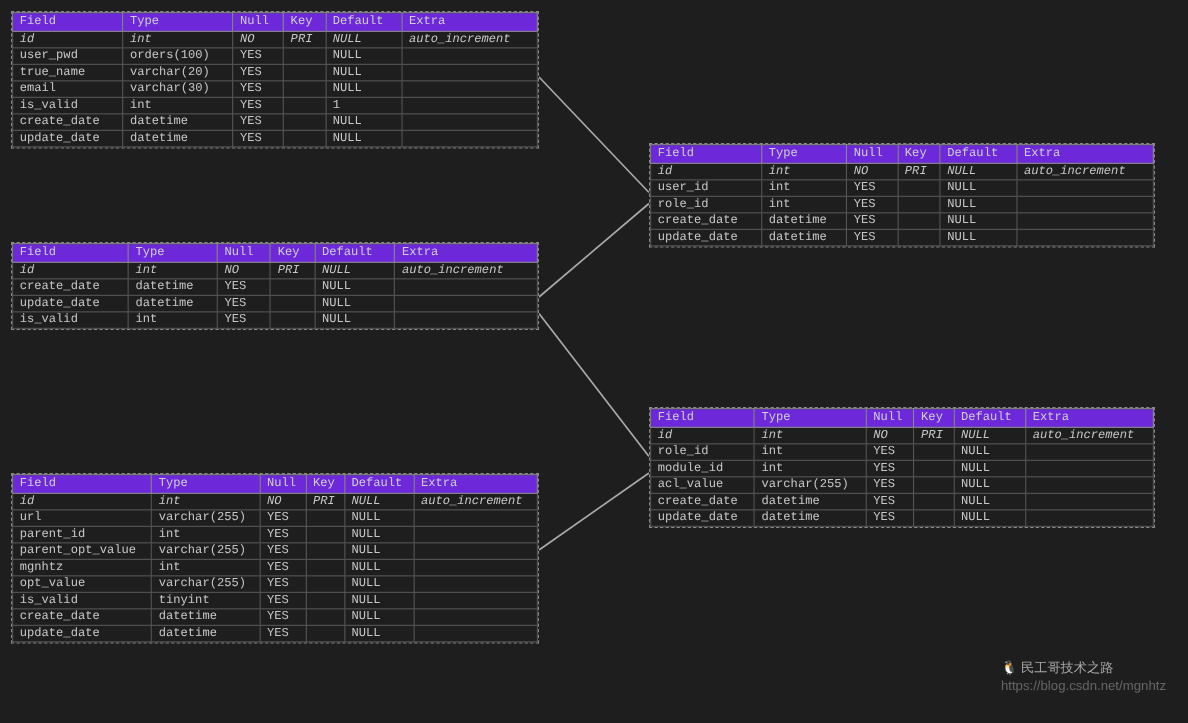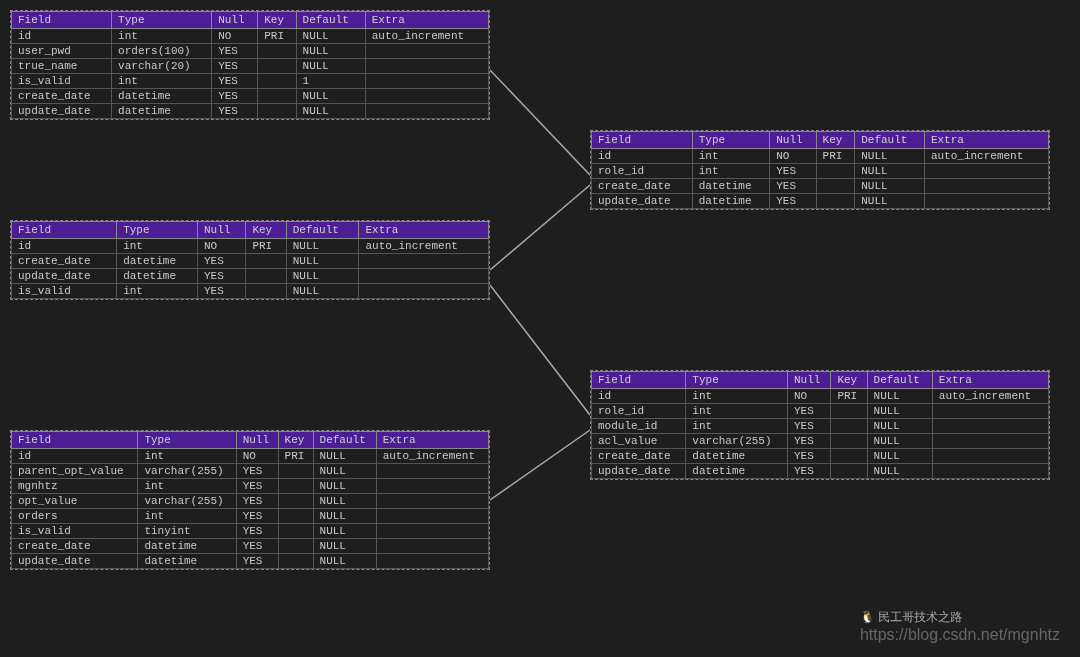--- a/index.html
+++ b/index.html
@@ -24,48 +24,49 @@
       border: 1px dashed #888;
       background: #1e1e1e;
     }
     .db-table table {
       border-collapse: collapse;
       width: 100%;
     }
     .db-table table th {
       border: 1px solid #888;
       padding: 2px 6px;
-      background: #4c1d95;
+      background: #6d28d9;
       color: #d0d0d0;
       font-weight: normal;
       font-size: 11px;
       text-align: left;
     }
     .db-table table td {
       border: 1px solid #555;
       padding: 1px 6px;
       font-size: 11px;
       color: #c8c8c8;
       white-space: nowrap;
     }
     .db-table table tr:first-child td {
       border-top: 1px dashed #888;
+      font-style: italic;
     }
     
     .connectors {
       position: absolute;
       top: 0;
       left: 0;
       width: 1080px;
       height: 657px;
       pointer-events: none;
     }
     .watermark {
       position: absolute;
-      bottom: 13px;
+      bottom: 27px;
       right: 20px;
       color: #888;
       font-size: 12px;
       font-family: sans-serif;
     }
     .watermark span {
       color: #aaa;
     }
   </style>
 </head>
@@ -115,20 +116,28 @@
           </tr>
           <tr>
             <td>true_name</td>
             <td>varchar(20)</td>
             <td>YES</td>
             <td></td>
             <td>NULL</td>
             <td></td>
           </tr>
           <tr>
+            <td>email</td>
+            <td>varchar(30)</td>
+            <td>YES</td>
+            <td></td>
+            <td>NULL</td>
+            <td></td>
+          </tr>
+          <tr>
             <td>is_valid</td>
             <td>int</td>
             <td>YES</td>
             <td></td>
             <td>1</td>
             <td></td>
           </tr>
           <tr>
             <td>create_date</td>
             <td>datetime</td>
@@ -213,46 +222,54 @@
       <tbody id="modules-tbody">
           <tr>
             <td>id</td>
             <td>int</td>
             <td>NO</td>
             <td>PRI</td>
             <td>NULL</td>
             <td>auto_increment</td>
           </tr>
           <tr>
+            <td>url</td>
+            <td>varchar(255)</td>
+            <td>YES</td>
+            <td></td>
+            <td>NULL</td>
+            <td></td>
+          </tr>
+          <tr>
+            <td>parent_id</td>
+            <td>int</td>
+            <td>YES</td>
+            <td></td>
+            <td>NULL</td>
+            <td></td>
+          </tr>
+          <tr>
             <td>parent_opt_value</td>
             <td>varchar(255)</td>
             <td>YES</td>
             <td></td>
             <td>NULL</td>
             <td></td>
           </tr>
           <tr>
             <td>mgnhtz</td>
             <td>int</td>
             <td>YES</td>
             <td></td>
             <td>NULL</td>
             <td></td>
           </tr>
           <tr>
             <td>opt_value</td>
             <td>varchar(255)</td>
-            <td>YES</td>
-            <td></td>
-            <td>NULL</td>
-            <td></td>
-          </tr>
-          <tr>
-            <td>orders</td>
-            <td>int</td>
             <td>YES</td>
             <td></td>
             <td>NULL</td>
             <td></td>
           </tr>
           <tr>
             <td>is_valid</td>
             <td>tinyint</td>
             <td>YES</td>
             <td></td>
@@ -294,20 +311,28 @@
       <tbody id="user-role-tbody">
           <tr>
             <td>id</td>
             <td>int</td>
             <td>NO</td>
             <td>PRI</td>
             <td>NULL</td>
             <td>auto_increment</td>
           </tr>
           <tr>
+            <td>user_id</td>
+            <td>int</td>
+            <td>YES</td>
+            <td></td>
+            <td>NULL</td>
+            <td></td>
+          </tr>
+          <tr>
             <td>role_id</td>
             <td>int</td>
             <td>YES</td>
             <td></td>
             <td>NULL</td>
             <td></td>
           </tr>
           <tr>
             <td>create_date</td>
             <td>datetime</td>
@@ -390,16 +415,16 @@
             <td></td>
           </tr>
         </tbody>
     </table>
   </div>
 
   <div class="watermark">
     <span>🐧</span>
     <span>民工哥技术之路</span>
     <br>
-    <span style="font-size:16px; color:#666;">https://blog.csdn.net/mgnhtz</span>
+    <span style="font-size:12px; color:#666;">https://blog.csdn.net/mgnhtz</span>
   </div>
 
 </div>
 
 </body></html>

